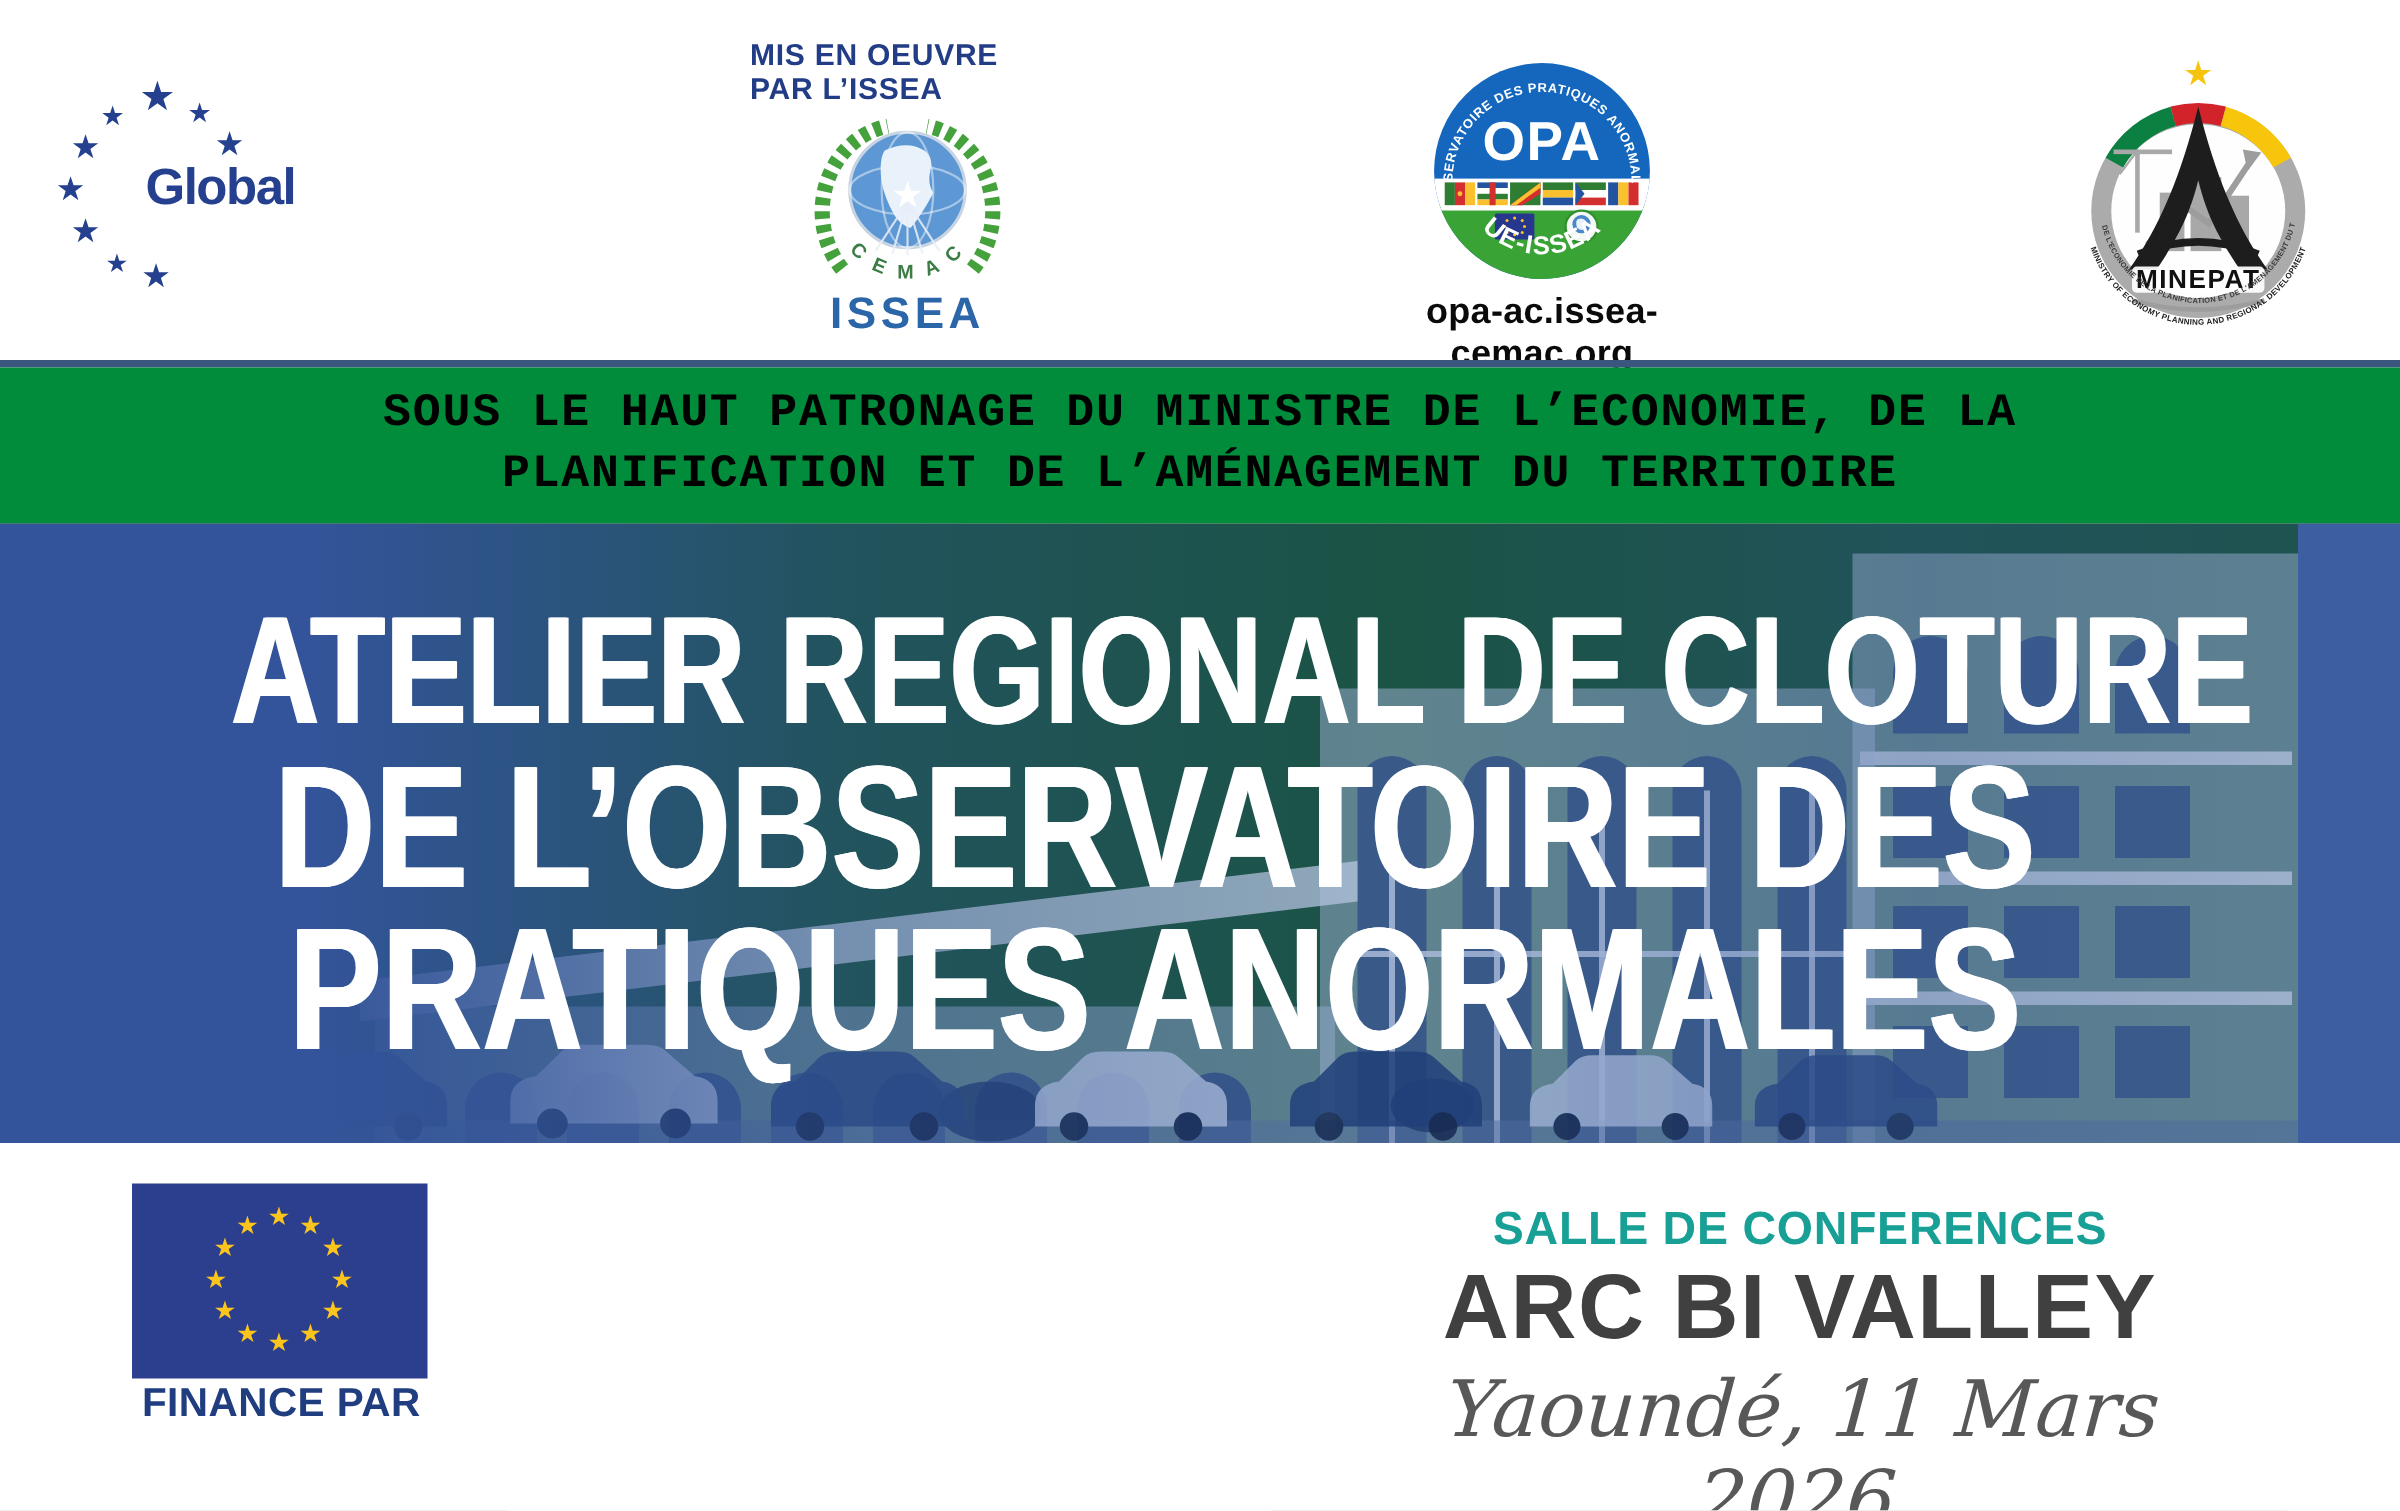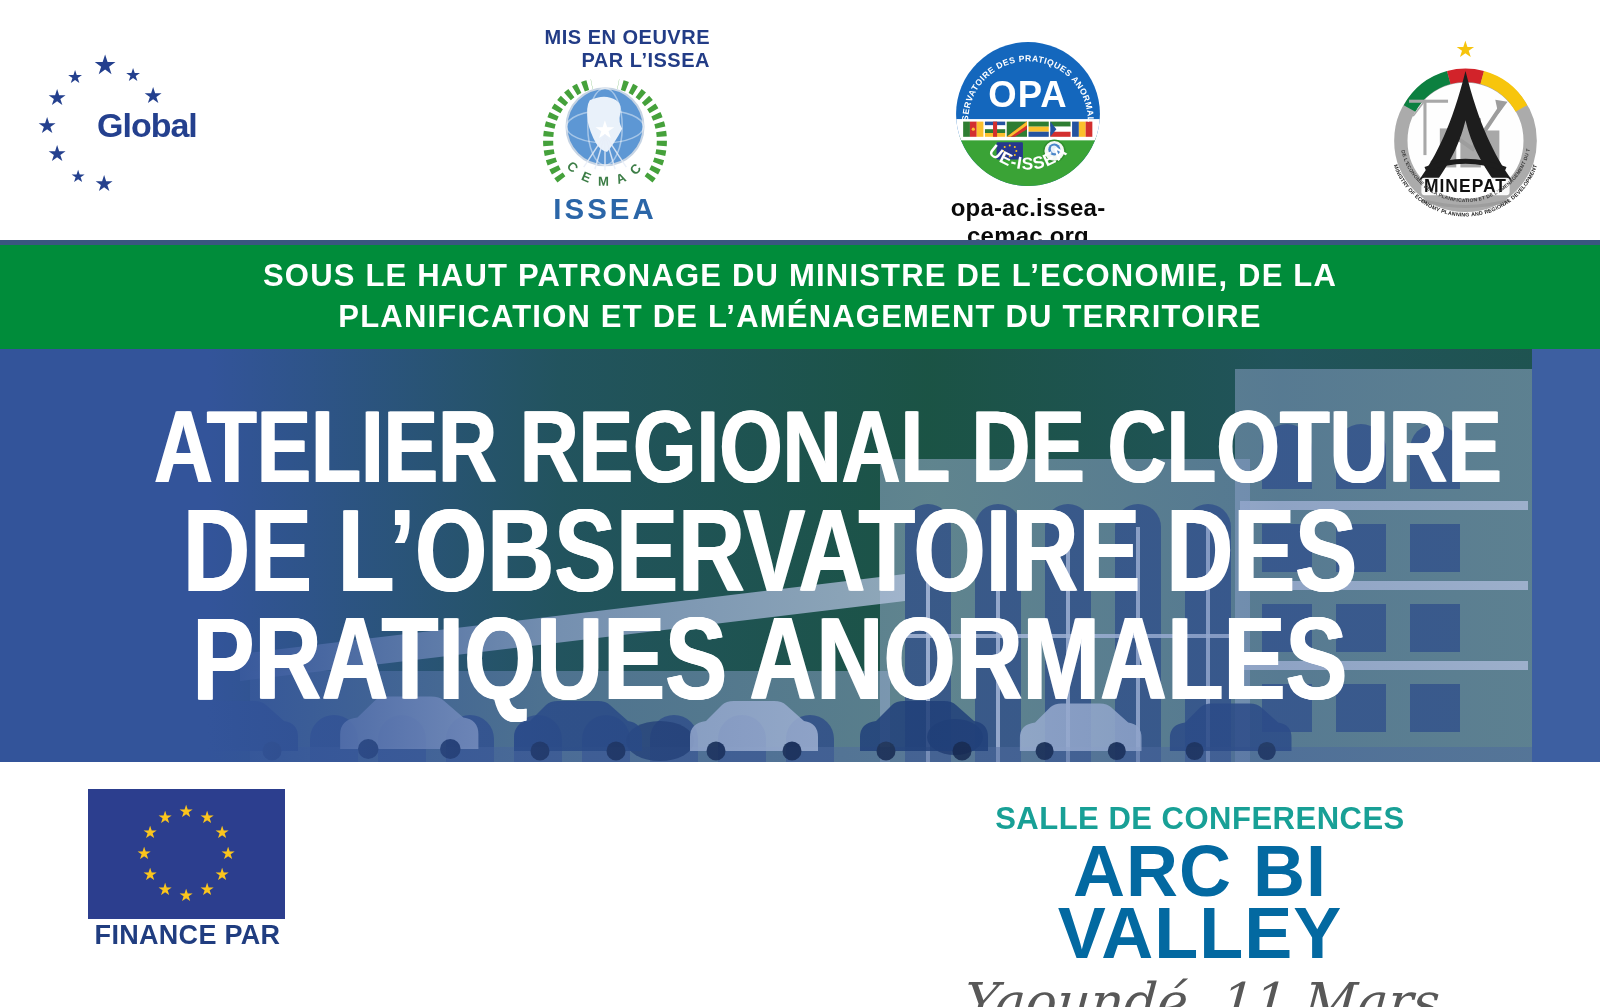--- a/index.html
+++ b/index.html
@@ -8,33 +8,33 @@
     font-family:"Liberation Sans",sans-serif;overflow:hidden;margin:0 auto;
   }
   
   .band-top{position:absolute;left:0;top:0;width:1600px;height:240px;background:#fff;}
   
   .logo-gg{position:absolute;left:40px;top:52px;width:300px;height:165px;}
   .gg-star{position:absolute;color:#24408e;transform:translate(-50%,-50%);line-height:1;}
   .gg-text{position:absolute;left:57px;top:48px;color:#24408e;font-weight:700;
     font-size:34px;line-height:50px;letter-spacing:-1px;}
   
-  .logo-issea{position:absolute;left:500px;top:26px;width:210px;height:205px;text-align:right;}
+  .logo-issea{position:absolute;left:500px;top:26px;width:210px;height:205px;text-align:left;}
   .issea-caption{color:#223c86;font-weight:700;font-size:20px;line-height:23px;letter-spacing:.5px;}
   .logo-issea svg{display:block;margin:2px auto 0;}
   
   .logo-opa{position:absolute;left:903px;top:38px;width:250px;height:195px;text-align:center;}
   .logo-opa svg{display:block;margin:0 auto;}
   .opa-url{margin-top:4px;color:#0a0a0a;font-weight:700;font-size:24px;letter-spacing:.2px;}
   
   .logo-minepat{position:absolute;left:1378px;top:34px;width:175px;height:195px;}
   
   .sep-line{position:absolute;left:0;top:240px;width:1600px;height:5px;background:#3a567f;}
   .banner{position:absolute;left:0;top:245px;width:1600px;height:104px;background:#008c3a;
-    color:#ffffff;text-align:center;}
+    color:#000000;text-align:center;font-family:Liberation Mono, monospace;}
   .banner-inner{padding-top:10px;font-weight:700;font-size:31px;line-height:41px;letter-spacing:1.2px;}
   
   .hero{position:absolute;left:0;top:349px;width:1600px;height:413px;background:#14532d;overflow:hidden;}
   .hero-photo{position:absolute;left:0;top:0;}
   .hero-tint{position:absolute;left:0;top:0;width:1600px;height:413px;
     background:linear-gradient(90deg,#33549a 0%,#33549a 13%,rgba(51,84,154,.45) 35%,
       rgba(51,84,154,.22) 58%,rgba(51,84,154,.42) 80%,rgba(51,84,154,.30) 100%);}
   .hero-strip{position:absolute;right:0;top:0;width:68px;height:413px;background:#3d5fa1;}
   .hero-text{position:absolute;left:0;top:50px;width:1540px;text-align:center;color:#fff;}
   .hero-line{display:block;font-weight:700;white-space:nowrap;
@@ -43,21 +43,21 @@
   .hero-line2{font-size:116px;line-height:108px;transform:scaleX(.80);margin-top:2px;}
   .hero-line3{font-size:116px;line-height:108px;transform:scaleX(.80);}
   
   .band-bottom{position:absolute;left:0;top:762px;width:1600px;height:245px;background:#fff;}
   .eu-flag{position:absolute;left:88px;top:27px;width:197px;height:130px;background:#2c3e8e;}
   .eu-star{position:absolute;color:#fbc51d;font-size:17px;line-height:1;transform:translate(-50%,-50%);}
   .eu-caption{position:absolute;left:20px;top:158px;width:335px;text-align:center;
     color:#203d80;font-weight:700;font-size:27px;line-height:30px;letter-spacing:.3px;}
   .venue{position:absolute;left:950px;top:38px;width:500px;text-align:center;}
   .venue-line1{color:#18a096;font-weight:700;font-size:31px;letter-spacing:.5px;line-height:38px;}
-  .venue-line2{color:#0369a1;font-weight:700;font-size:72px;letter-spacing:1px;line-height:62px;margin-top:2px;}
+  .venue-line2{color:#404040;font-weight:700;font-size:61px;letter-spacing:1px;line-height:62px;margin-top:2px;}
   .venue-date{color:#585858;font-family:"DejaVu Serif",serif;font-style:italic;
     font-size:52px;line-height:60px;margin-top:8px;transform:skewX(-4deg);}
 </style>
 </head>
 <body>
 
 <div class="poster">
 
   <div class="band-top">
 

